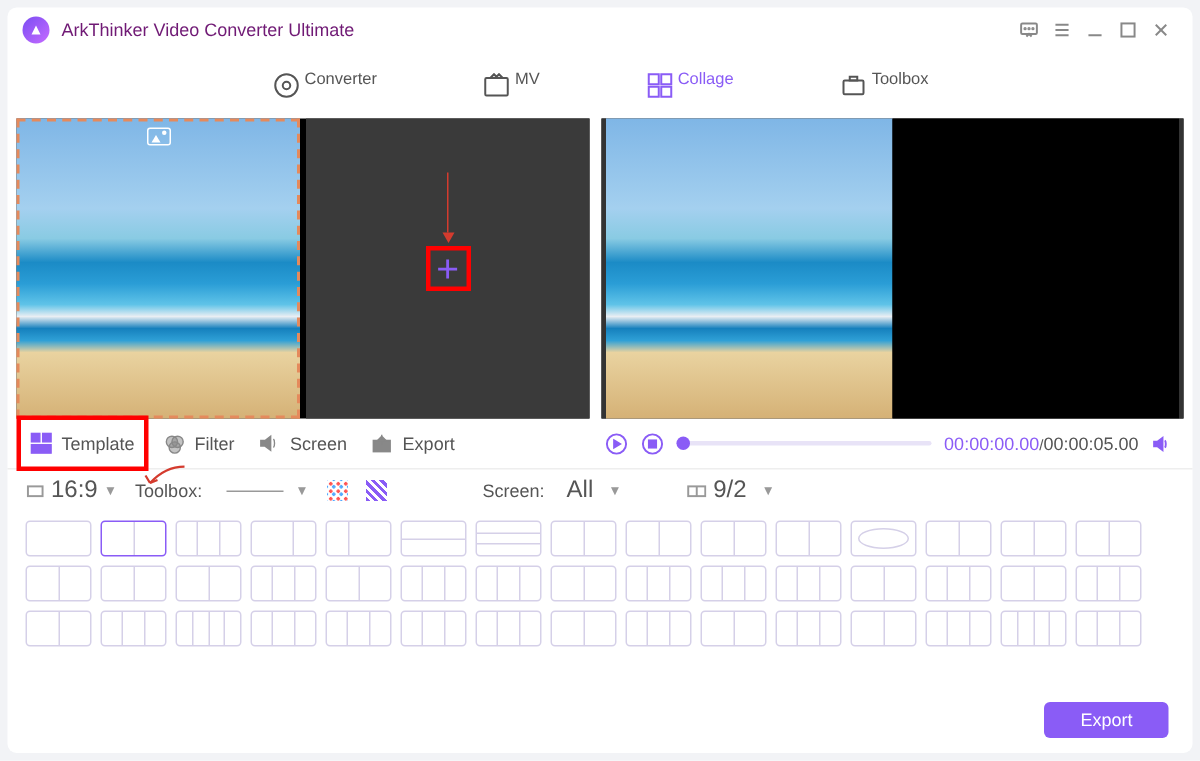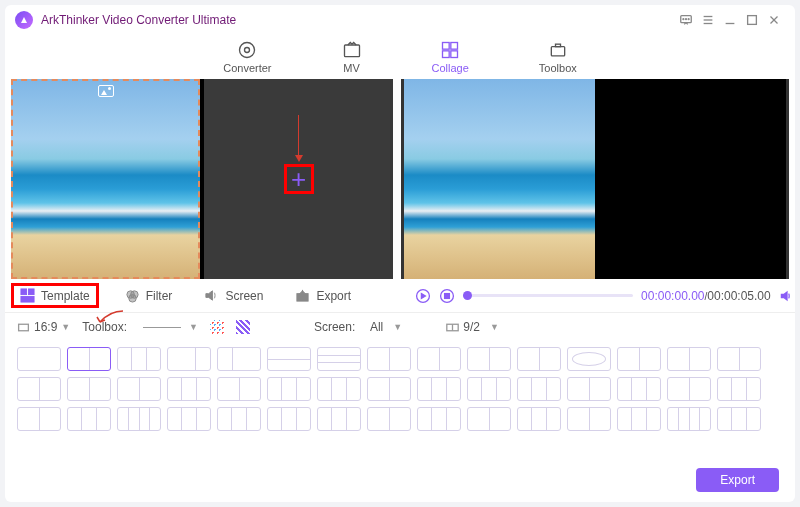--- a/index.html
+++ b/index.html
@@ -6,57 +6,57 @@
 html,body{width:800px;height:507px;background:#f2f3f6;overflow:hidden}
 .app{width:790px;height:497px;margin:5px;background:#fff;border-radius:6px;display:flex;flex-direction:column;position:relative}
 .titlebar{height:30px;display:flex;align-items:center;padding:0 10px}
 .logo{width:18px;height:18px;border-radius:50%;background:linear-gradient(135deg,#7a4df3,#c66bff);display:flex;align-items:center;justify-content:center;margin-right:8px}
 .logo svg{width:10px;height:10px;fill:#fff}
 .title{font-size:12px;color:#701a75}
 .tb-spacer{flex:1}
 .tb-ico{width:22px;height:22px;display:flex;align-items:center;justify-content:center;color:#888;cursor:pointer}
 .tb-ico svg{width:14px;height:14px;stroke:#888;fill:none;stroke-width:1.5}
 .nav{height:44px;display:flex;align-items:center;justify-content:center;gap:70px}
-.nav-item{display:flex;flex-direction:column;align-items:center;gap:2px;cursor:pointer}
+.nav-item{display:flex;flex-direction:row;align-items:flex-start;gap:2px;cursor:pointer}
 .nav-item svg{width:20px;height:20px;stroke:#555;fill:none;stroke-width:1.6}
 .nav-item span{font-size:11px;color:#555}
 .nav-item.active svg{stroke:#8a5cf6}
 .nav-item.active span{color:#8a5cf6}
 .stage{height:200px;display:flex;padding:0 6px;gap:8px}
 .left-pane{flex:1;display:flex;gap:4px;background:#000;position:relative}
 .slot{flex:1;position:relative}
 .slot.sel{outline:2px dashed #e58a5c;outline-offset:-2px}
 .beach{width:100%;height:100%;background:linear-gradient(to bottom,#7fb6e6 0%,#a4d0ef 30%,#89cbe3 40%,#1b8bc6 48%,#2a9dd6 55%,#5fc3e8 62%,#e9eef3 66%,#1580bd 70%,#2fa0d6 74%,#e9d3a0 78%,#d5b176 100%)}
 .badge{position:absolute;top:6px;left:50%;transform:translateX(-50%);width:16px;height:12px;border:1px solid #fff;border-radius:2px}
 .badge:before{content:"";position:absolute;left:2px;bottom:1px;width:0;height:0;border-left:3px solid transparent;border-right:3px solid transparent;border-bottom:5px solid #fff}
 .badge:after{content:"";position:absolute;right:2px;top:1px;width:3px;height:3px;border-radius:50%;background:#fff}
 .slot.dark{background:#3a3a3a;display:flex;align-items:center;justify-content:center}
 .plus{width:30px;height:30px;display:flex;align-items:center;justify-content:center;font-size:26px;color:#8a5cf6;font-weight:300;border:3px solid #ff0000;cursor:pointer}
 .arrow{position:absolute;left:50%;top:18%;transform:translateX(-50%);color:#d43b2e;font-size:20px}
 .arrow:before{content:"";display:block;width:1px;height:40px;background:#d43b2e;margin:0 auto}
 .arrow:after{content:"";display:block;width:0;height:0;border-left:4px solid transparent;border-right:4px solid transparent;border-top:7px solid #d43b2e;margin:0 auto}
 .right-pane{flex:1;display:flex;background:#000;border-left:3px solid #333;border-right:3px solid #333}
 .rslot{flex:1}
 .rslot.black{background:#000}
-.tabs{height:34px;display:flex;align-items:center;padding:0 12px;gap:32px;border-bottom:1px solid #eee;position:relative}
+.tabs{height:34px;display:flex;padding:0 12px;gap:16px;border-bottom:1px solid #eee;position:relative}
 .tab{display:flex;align-items:center;gap:6px;cursor:pointer;color:#888}
 .tab svg{width:15px;height:15px;stroke:#888;fill:#888}
 .tab.active{color:#8a5cf6;border:3px solid #ff0000;padding:2px 6px;margin:-2px -6px}
 .tab.active svg{stroke:#8a5cf6;fill:#8a5cf6}
 .tabs .sp{flex:1}
 .pctl{display:flex;align-items:center;gap:8px}
 .pctl svg{width:16px;height:16px;stroke:#8a5cf6;fill:none;stroke-width:1.6}
 .progress{width:170px;height:3px;background:#e8e3f7;border-radius:2px;position:relative}
 .progress:before{content:"";position:absolute;left:0;top:-3px;width:9px;height:9px;border-radius:50%;background:#8a5cf6}
 .time{font-size:10px}
 .time .cur{color:#8b5cf6}
 .controls{height:28px;display:flex;align-items:center;padding:0 12px;gap:12px;color:#666}
 .ctl{display:flex;align-items:center;gap:4px;cursor:pointer}
 .ctl svg{width:13px;height:13px;stroke:#999;fill:none;stroke-width:1.6}
-.dd{font-size:12px}
+.dd{font-size:16px}
 .chev{font-size:9px;color:#999}
 .bline{width:38px;height:1px;background:#999;margin:0 4px}
 .sw{width:14px;height:14px;display:inline-block}
 .sw.dots{background:radial-gradient(circle,#f55 1px,transparent 1px) 0 0/5px 5px,radial-gradient(circle,#5af 1px,transparent 1px) 2px 2px/5px 5px}
 .sw.hatch{background:repeating-linear-gradient(45deg,#8a5cf6 0 2px,transparent 2px 4px)}
 .gallery{flex:1;padding:6px 12px;overflow:hidden}
 .grow{display:flex;gap:6px;margin-bottom:6px}
 .tmpl{width:44px;height:24px;border:1px solid #d5d0e8;border-radius:3px;background:#fff;cursor:pointer;position:relative;display:flex}
 .tmpl.sel{border-color:#8a5cf6}
 .tmpl div{border-left:1px solid #d5d0e8;flex:1}

